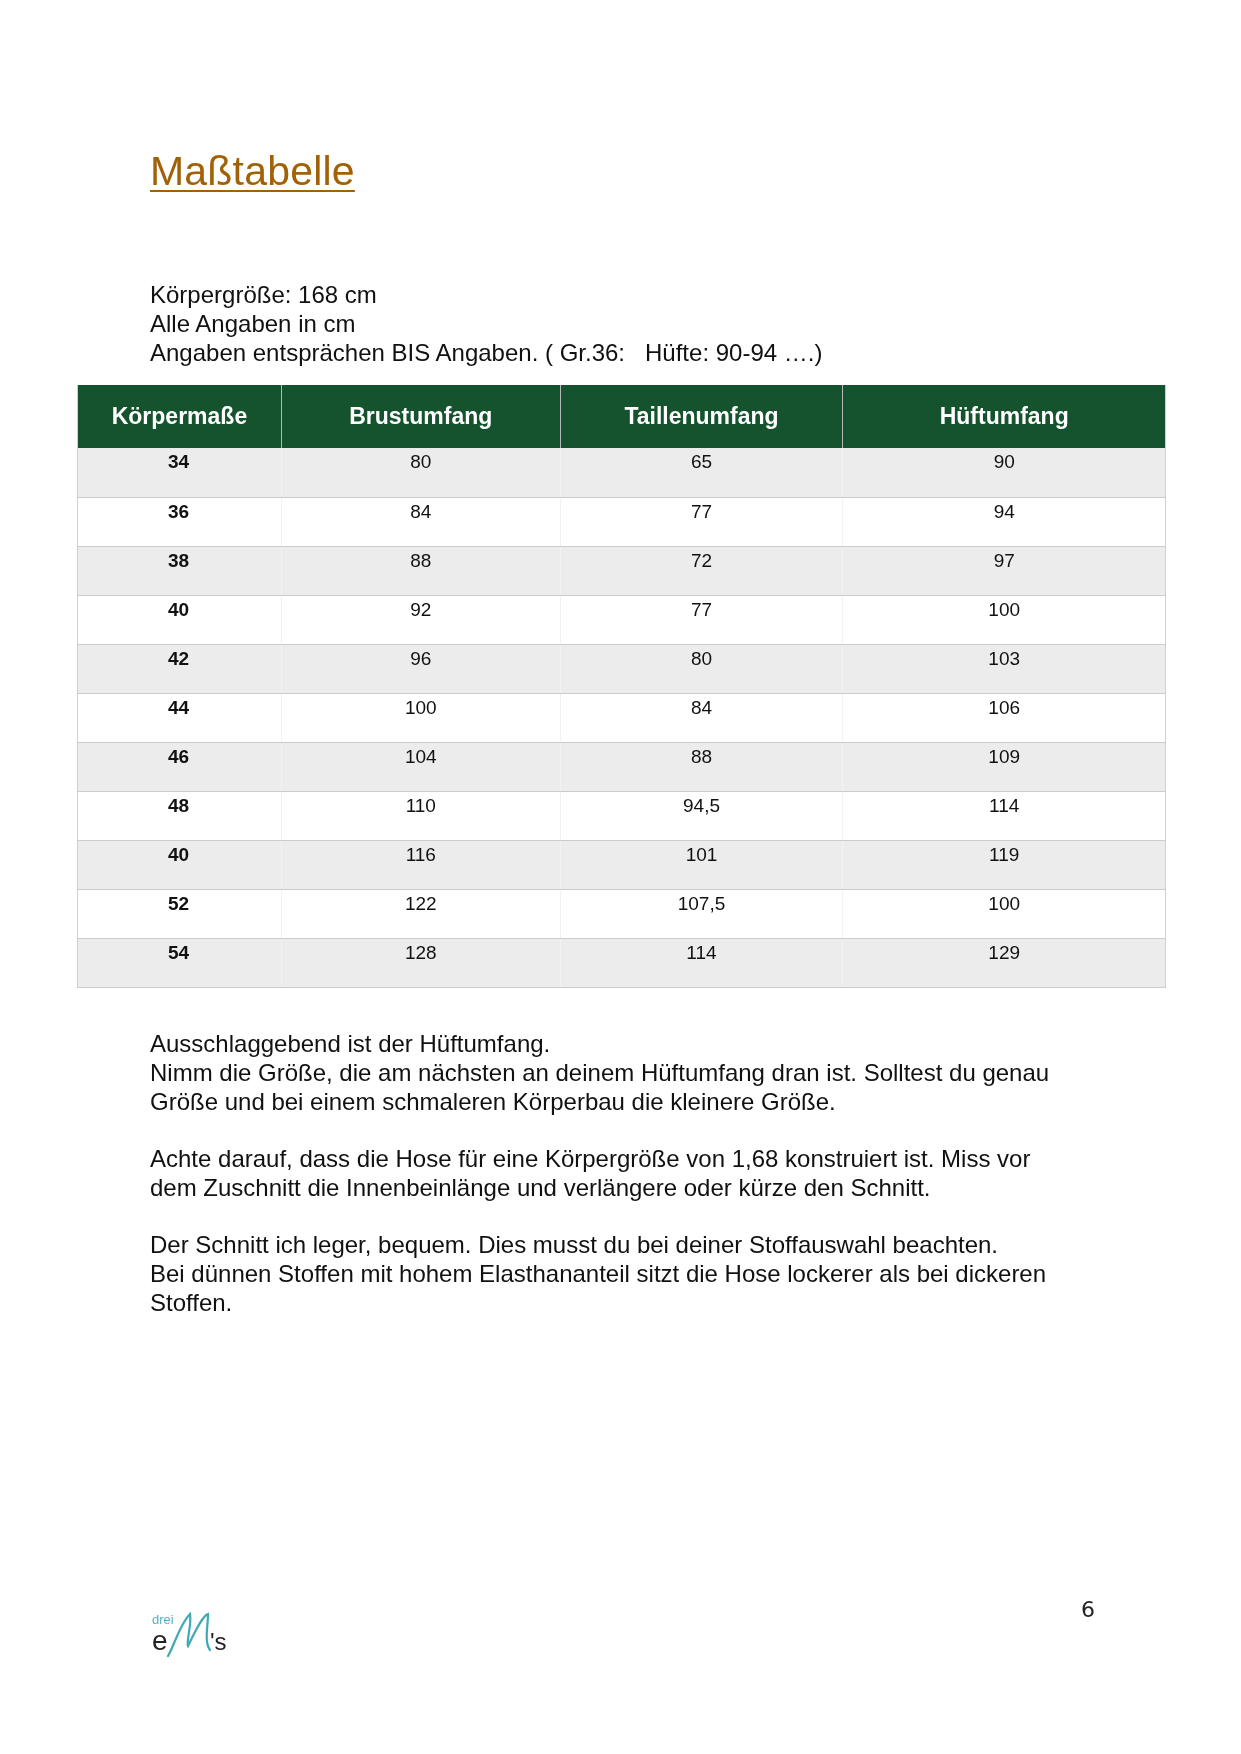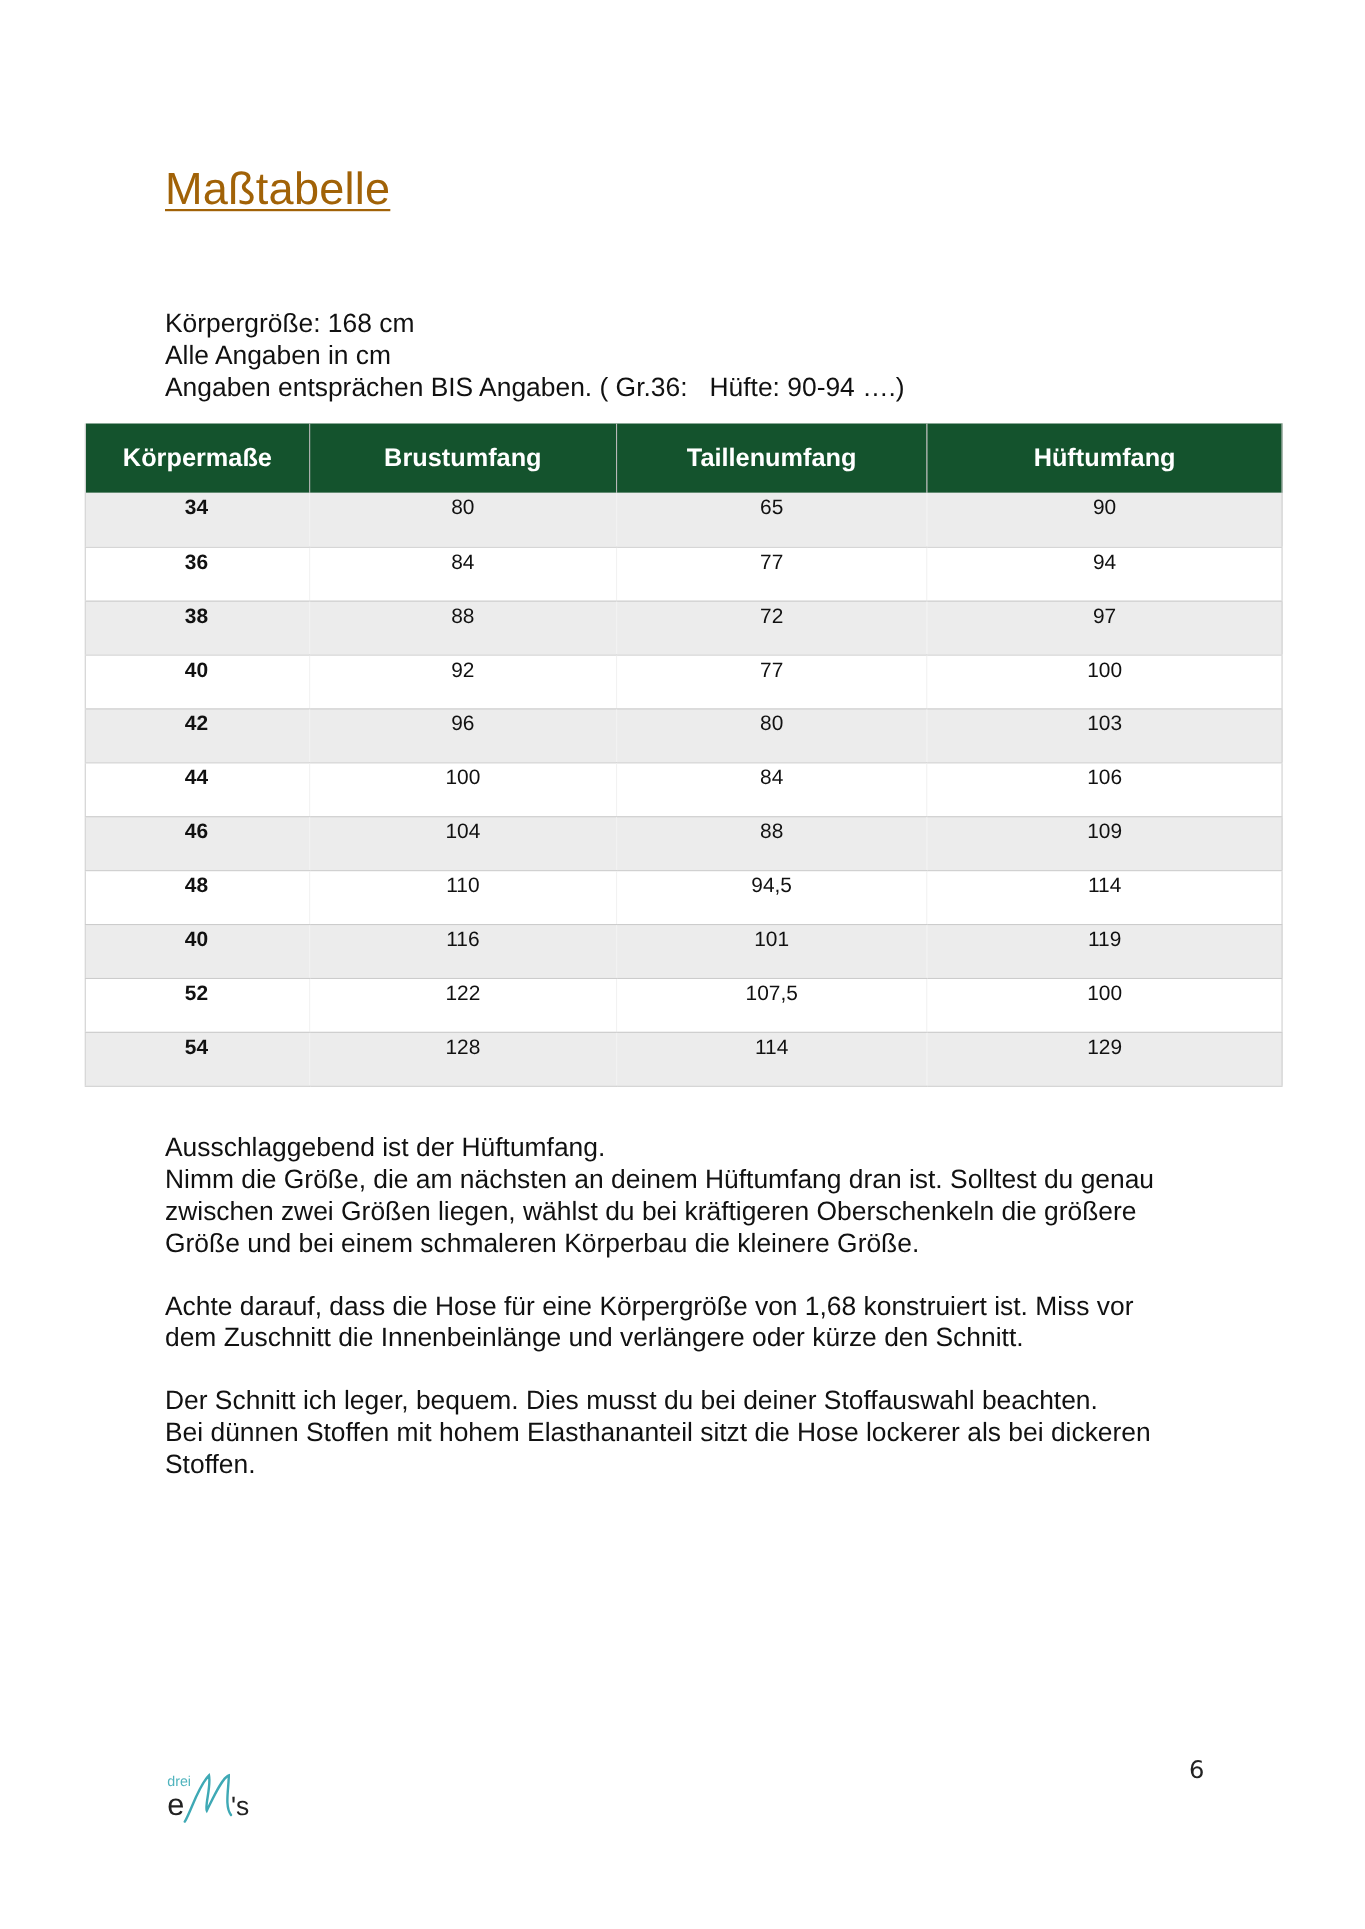--- a/index.html
+++ b/index.html
@@ -123,21 +123,20 @@
         <td>114</td>
         <td>129</td>
       </tr>
     </tbody>
 </table>
 
 <div class="notes">
   <p>
     <span class="line">Ausschlaggebend ist der Hüftumfang.</span>
     <span class="line">Nimm die Größe, die am nächsten an deinem Hüftumfang dran ist. Solltest du genau</span>
-    <span class="line">zwischen zwei Größen liegen, wählst du bei kräftigeren Oberschenkeln die größere</span>
     <span class="line">Größe und bei einem schmaleren Körperbau die kleinere Größe.</span>
   </p>
   <p>
     <span class="line">Achte darauf, dass die Hose für eine Körpergröße von 1,68 konstruiert ist. Miss vor</span>
     <span class="line">dem Zuschnitt die Innenbeinlänge und verlängere oder kürze den Schnitt.</span>
   </p>
   <p>
     <span class="line">Der Schnitt ich leger, bequem. Dies musst du bei deiner Stoffauswahl beachten.</span>
     <span class="line">Bei dünnen Stoffen mit hohem Elasthananteil sitzt die Hose lockerer als bei dickeren</span>
     <span class="line">Stoffen.</span>

